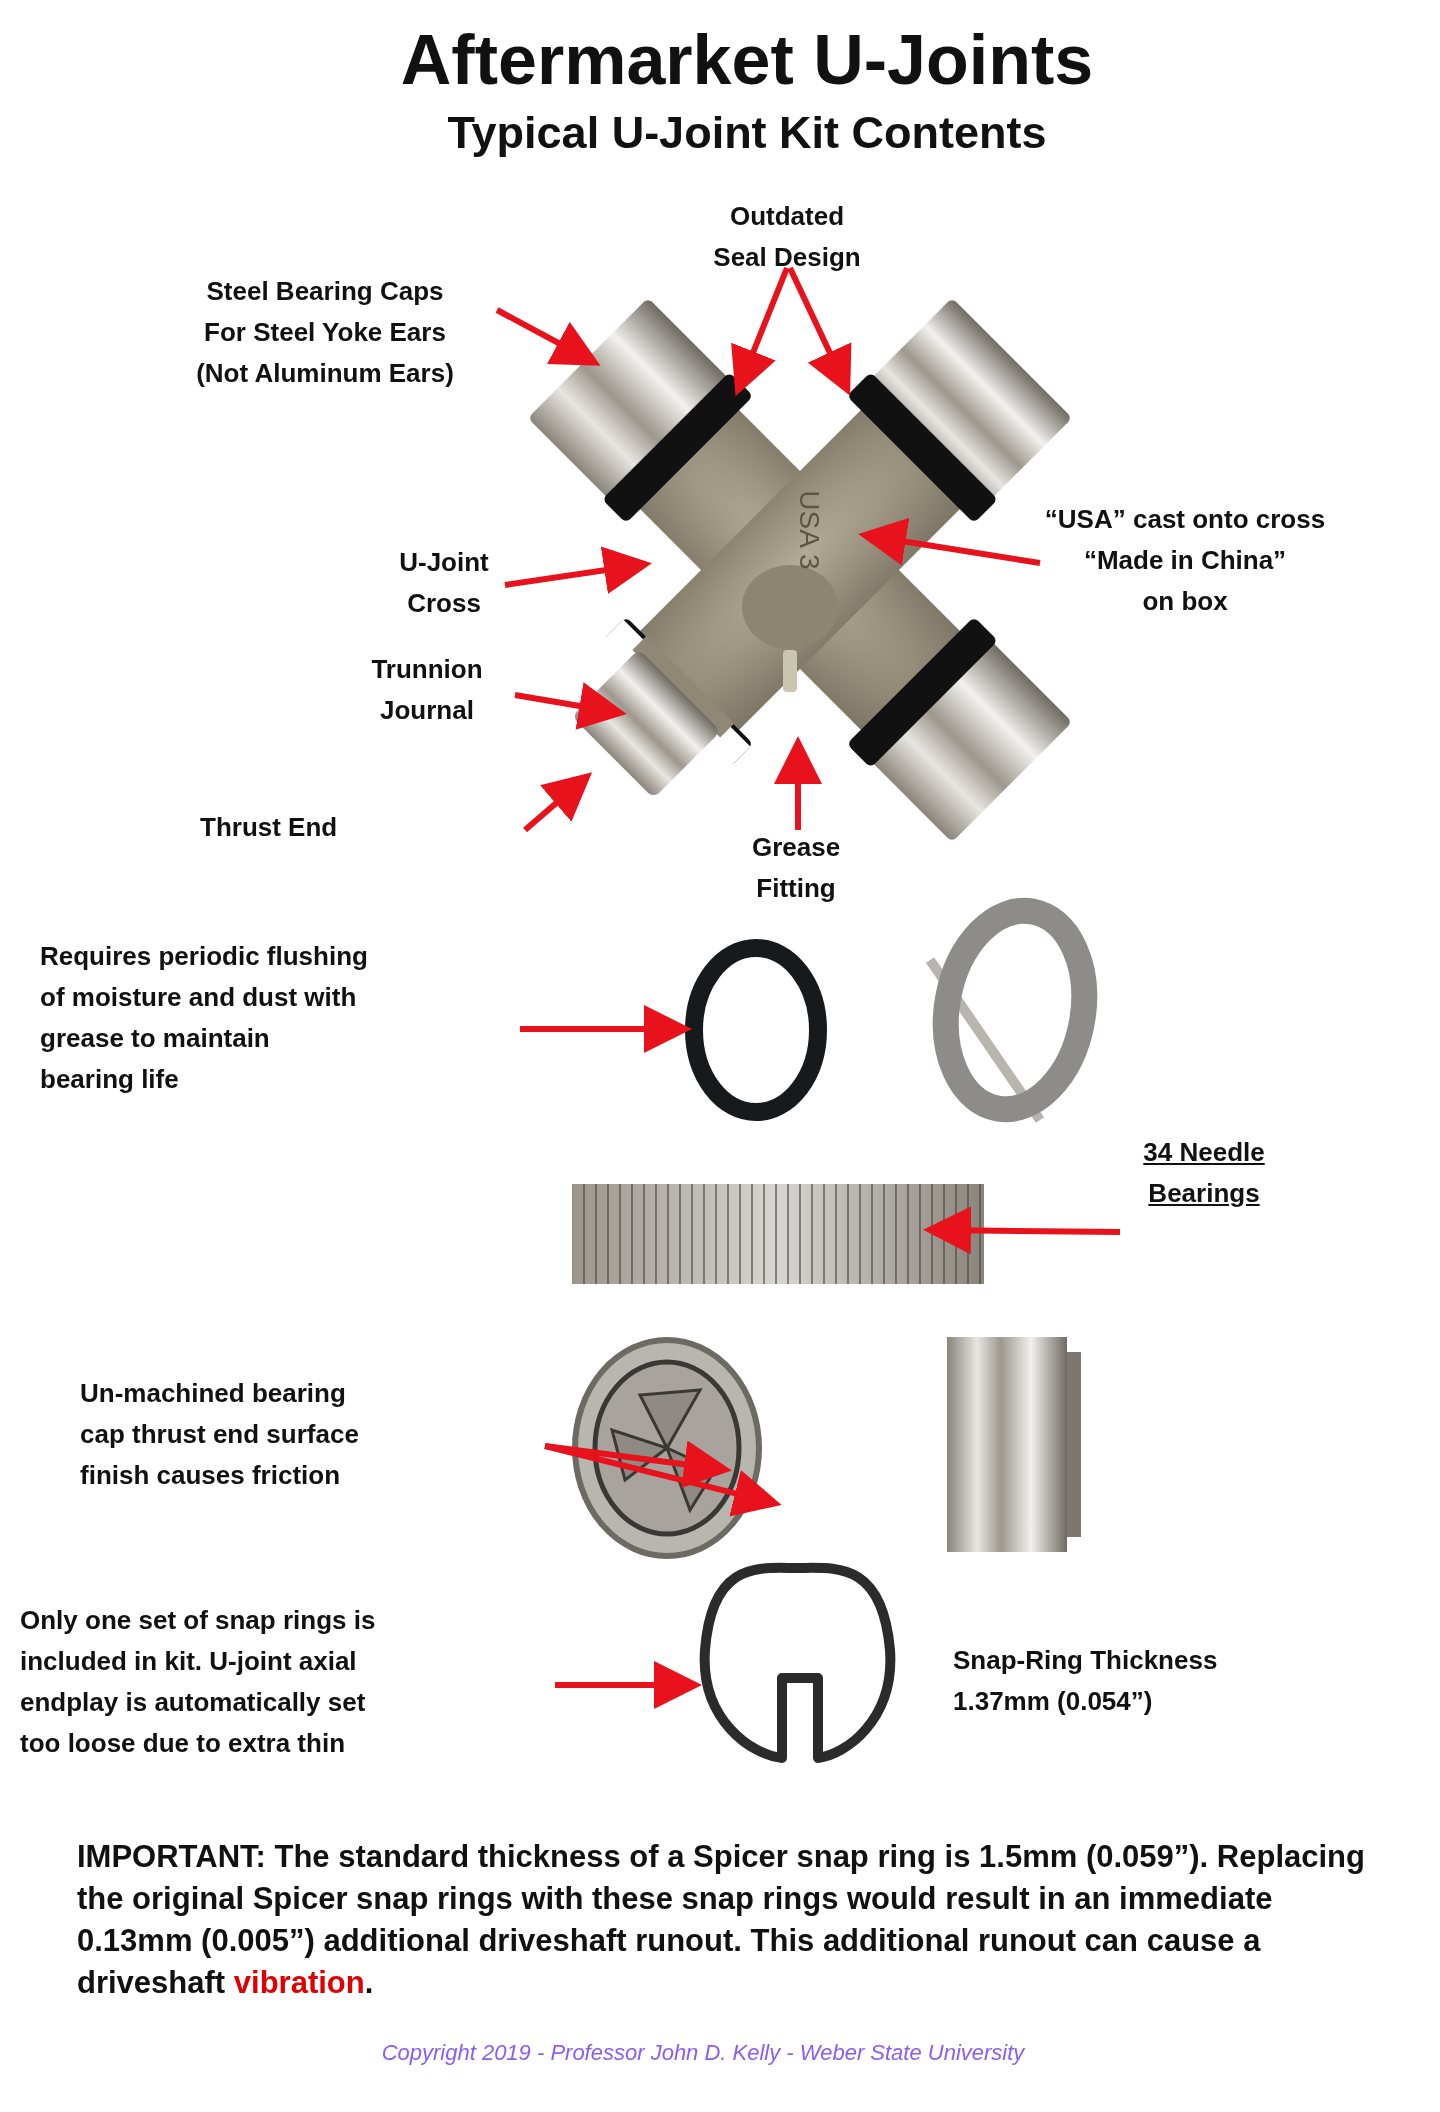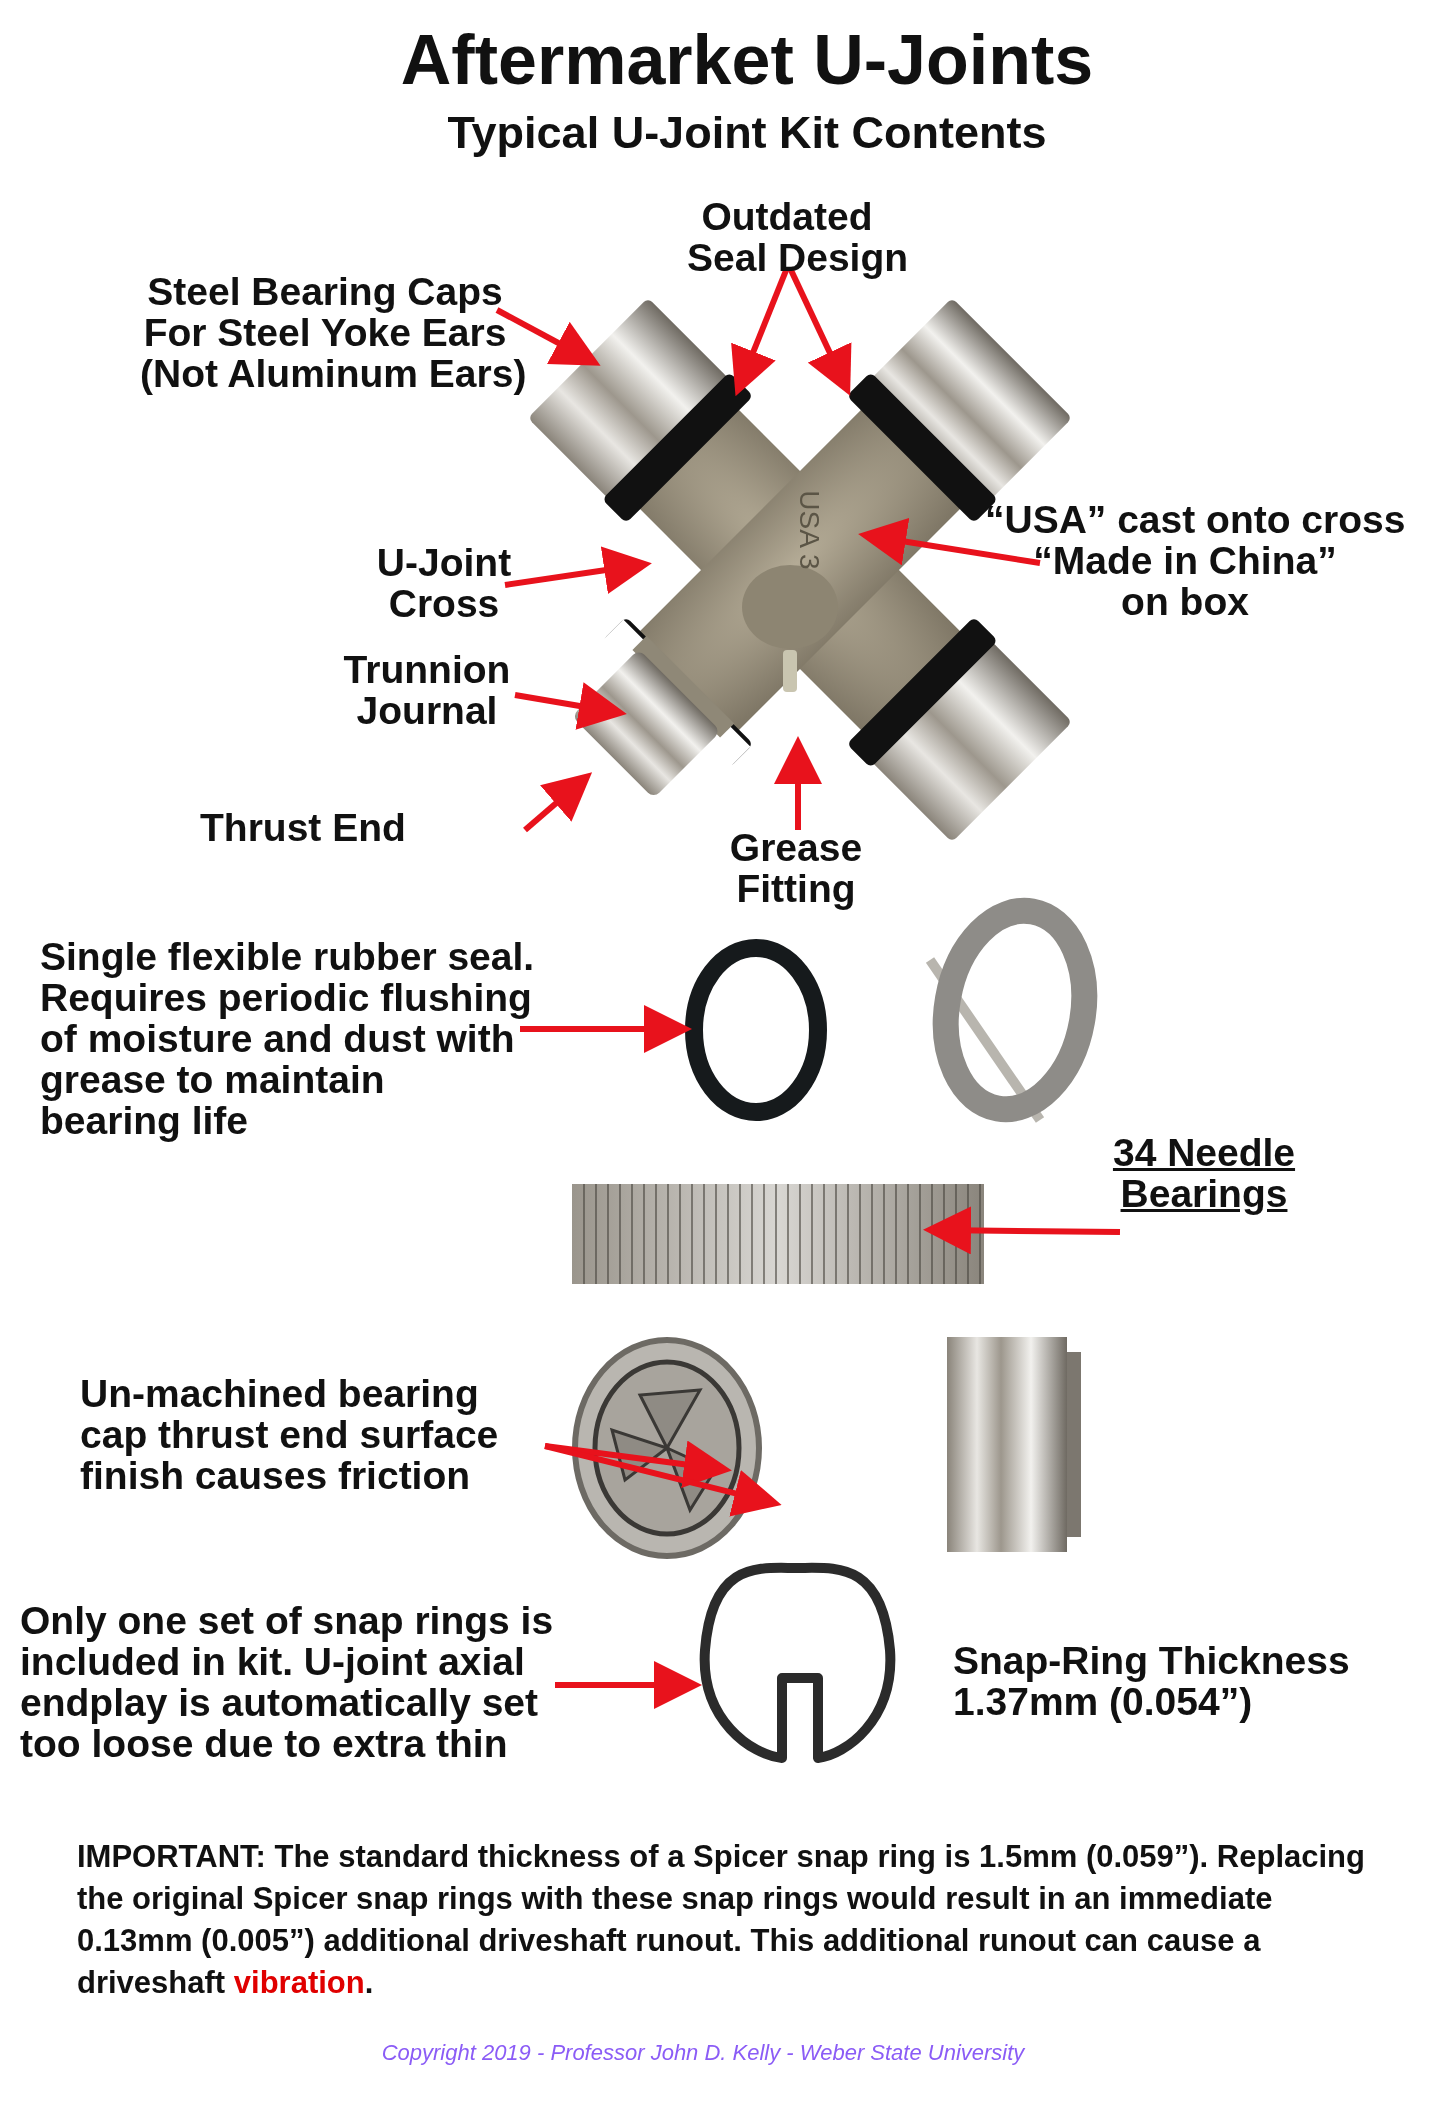--- a/index.html
+++ b/index.html
@@ -1,18 +1,18 @@
 <!DOCTYPE html>
 <html><head>
 <meta charset="utf-8">
 <style>
   html,body{margin:0;padding:0;background:#fff;}
   body{width:1440px;height:2112px;position:relative;overflow:hidden;font-family:"Liberation Sans",sans-serif;color:#111;}
   .abs{position:absolute;}
-  .lbl{position:absolute;font-weight:bold;font-size:39px;line-height:41px;color:#111;white-space:nowrap;}
+  .lbl{position:absolute;font-weight:bold;font-size:26px;line-height:41px;color:#111;white-space:nowrap;}
   .r{text-align:left;}
   .c{text-align:center;}
   .l{text-align:left;}
   #title{left:0;width:1494px;top:18px;text-align:center;font-size:70px;font-weight:bold;line-height:84px;}
   #subtitle{left:0;width:1494px;top:106px;text-align:center;font-size:45px;font-weight:bold;line-height:54px;}
   svg{position:absolute;left:0;top:0;}
   #important{left:77px;top:1836px;width:1300px;font-size:31px;line-height:42px;font-weight:bold;white-space:normal;}
   #important .red{color:#e00000;}
   #copyright{left:0;width:1406px;top:2040px;text-align:center;font-size:22px;font-style:italic;color:#8b5cf6;}
 </style>
@@ -176,21 +176,20 @@
 <div class="lbl r" style="left:200px;top:807px;width:308px;">
   <div>Thrust End</div>
 </div>
 
 <div class="lbl c" style="left:696px;top:827px;width:200px;">
   <div>Grease</div>
   <div>Fitting</div>
 </div>
 
 <div class="lbl r" style="left:40px;top:936px;width:474px;">
-  <div>Single flexible rubber seal.</div>
   <div>Requires periodic flushing</div>
   <div>of moisture and dust with</div>
   <div>grease to maintain</div>
   <div>bearing life</div>
 </div>
 
 <div class="lbl c" style="left:1104px;top:1132px;width:200px;text-decoration:underline;">
   <div>34 Needle</div>
   <div>Bearings</div>
 </div>

